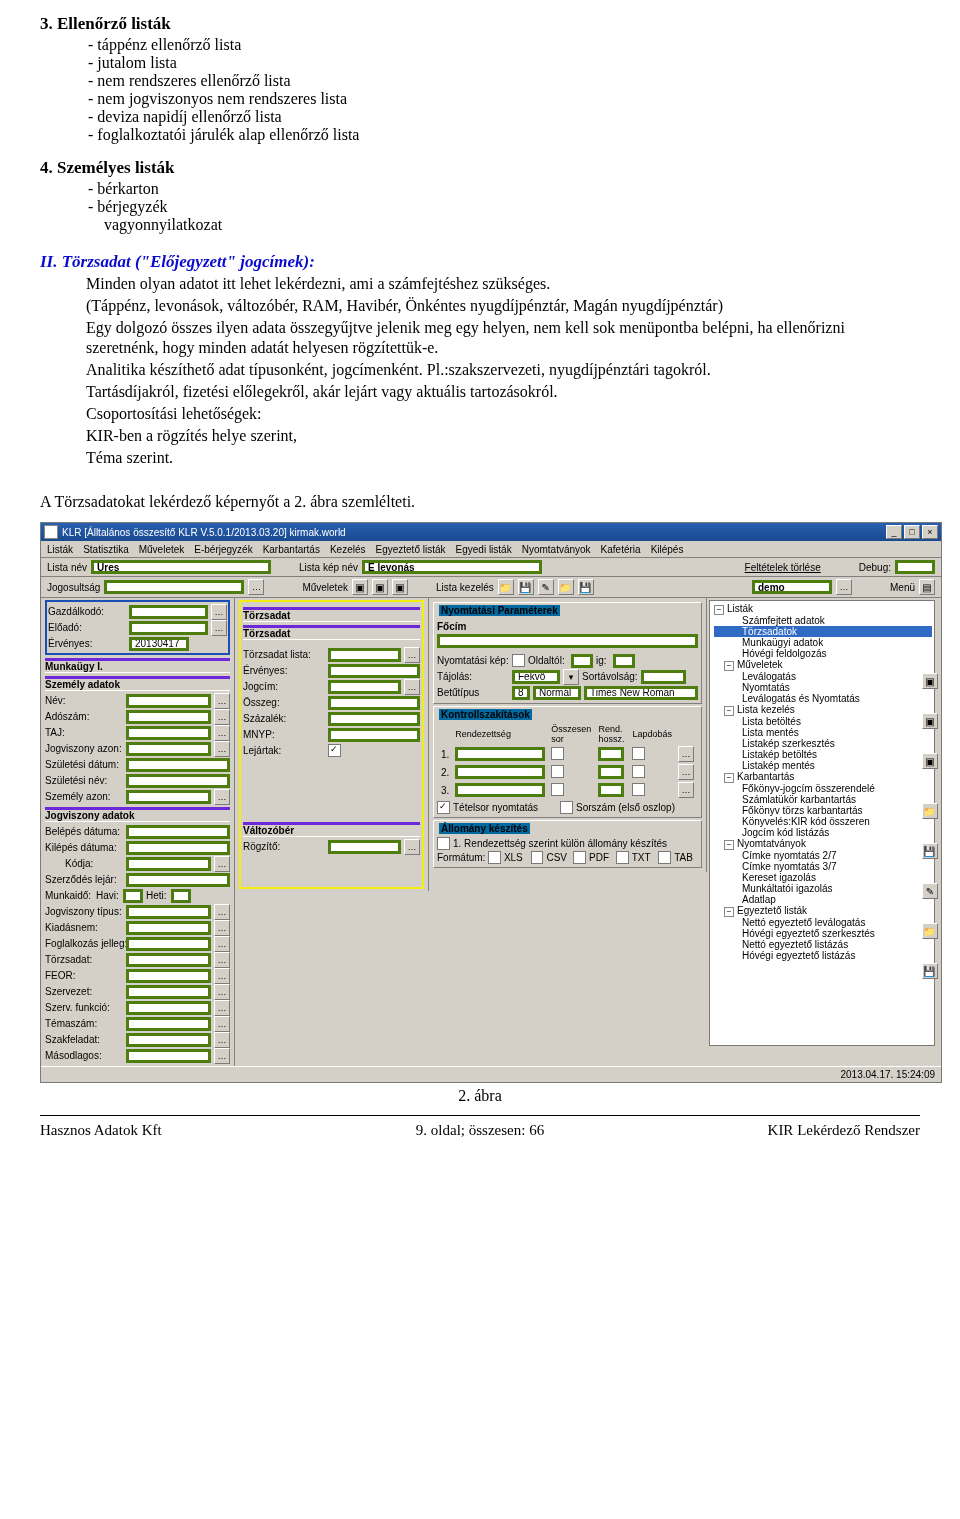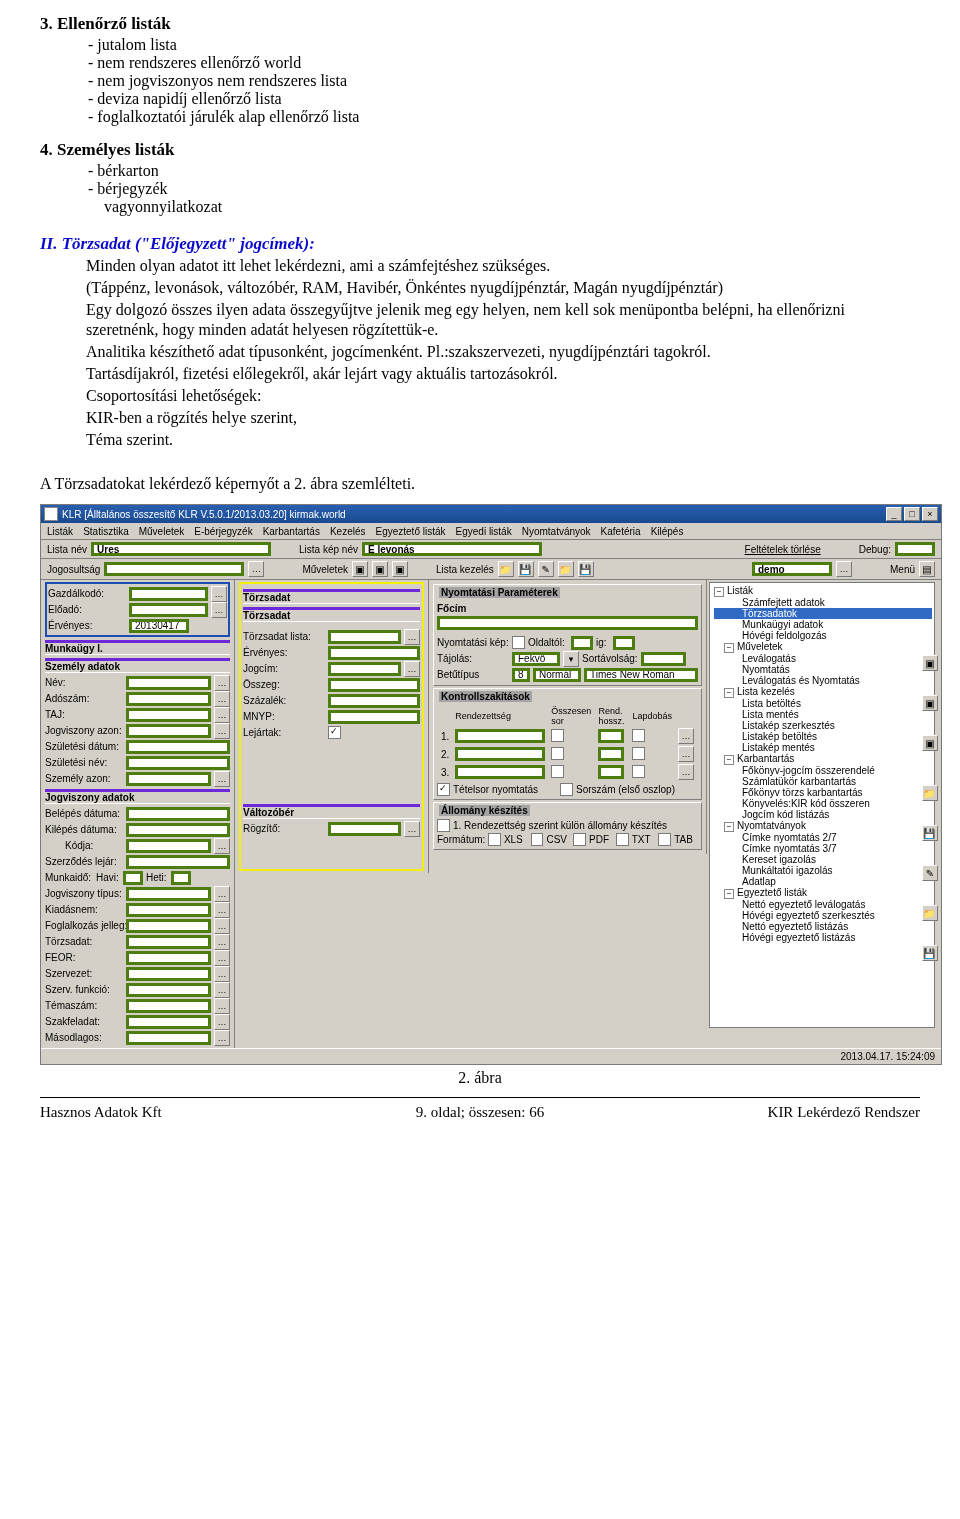--- a/index.html
+++ b/index.html
@@ -48,37 +48,38 @@
   .tree .n{padding:0 0 0 0;white-space:nowrap}
   .tree .n1{padding-left:10px}
   .tree .n2{padding-left:28px}
   .tree .sel{background:#316ac5;color:#fff}
   .tree .exp{display:inline-block;width:8px;height:8px;border:1px solid #888;text-align:center;line-height:8px;font-size:8px;margin-right:3px}
   .tree .folder{color:#000}
   .side-icons{position:absolute;right:3px;top:150px;display:flex;flex-direction:column;gap:24px}
   .highlight-blue{border:2px solid #1b4db3;padding:1px 1px}
   .highlight-yellow{border:2px solid #f3ef0c;padding:2px}
   .fieldset{border:1px solid #808080;border-top-color:#fff;border-left-color:#fff;margin:2px 0;padding:2px 3px}
-  .fieldset .legend{font-weight:bold;margin:-9px 0 2px 2px;background:#a3a3a3;display:inline-block;padding:0 2px}
+  .fieldset .legend{font-weight:bold;margin:-9px 0 2px 2px;background:#0369a1;display:inline-block;padding:0 2px}
   .small{font-size:9px}
   .statusbar{border-top:1px solid #fff;background:#d4d0c8;height:15px;display:flex;justify-content:flex-end;align-items:center;padding:0 6px;font-size:10px}
   .col3 .row .lbl{width:72px}
   .col1 .row .lbl{width:78px}
   .col2 .row .lbl{width:82px}
   .tbl{width:100%;font-size:10px}
   .tbl td{padding:0 2px}
 </style>
 </head>
 <body>
 
 <div class="page">
 
   <div class="h3">3. Ellenőrző listák</div>
+  <div class="bullet">táppénz ellenőrző lista</div>
   <div class="bullet">jutalom lista</div>
-  <div class="bullet">nem rendszeres ellenőrző world</div>
+  <div class="bullet">nem rendszeres ellenőrző lista</div>
   <div class="bullet">nem jogviszonyos nem rendszeres lista</div>
   <div class="bullet">deviza napidíj ellenőrző lista</div>
   <div class="bullet">foglalkoztatói járulék alap ellenőrző lista</div>
 
   <div class="h3" style="margin-top:14px">4. Személyes listák</div>
   <div class="bullet">bérkarton</div>
   <div class="bullet">bérjegyzék</div>
   <div class="indent" style="margin-left:64px">vagyonnyilatkozat</div>
 
   <div class="h3 italic" style="margin-top:18px">II. Törzsadat ("Előjegyzett" jogcímek):</div>

